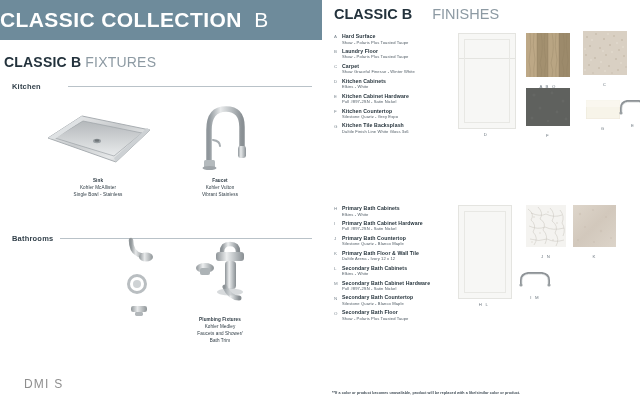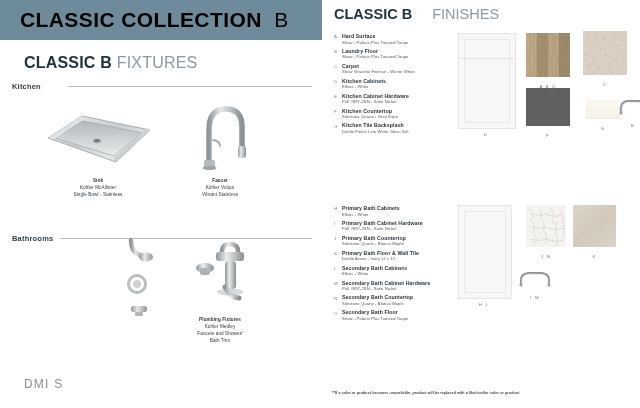--- a/index.html
+++ b/index.html
@@ -15,32 +15,32 @@
 
   
   .left-col{position:absolute;left:0;top:0;width:322px;height:408px;}
 
   .banner{
     position:absolute;left:0;top:0;width:322px;height:40px;
     background:#6e8b9b;
     display:flex;align-items:center;
   }
   .banner-title{
-    color:#000000;
+    color:#ffffff;
     font-size:21px;
     letter-spacing:.4px;
     font-weight:400;
-    padding-left:20px;
+    padding-left:0;
     white-space:nowrap;
   }
   .banner-title b{font-weight:700;}
 
   .section-title{
-    position:absolute;left:24px;top:54px;
-    font-size:16px;letter-spacing:.2px;white-space:nowrap;text-align:right;
+    position:absolute;left:4px;top:54px;
+    font-size:14px;letter-spacing:.2px;white-space:nowrap;text-align:right;
   }
   .section-title .strong{color:#23323c;font-weight:700;}
   .section-title .light{color:#8d9aa3;font-weight:400;}
 
   .rule-row{position:absolute;display:flex;align-items:center;width:300px;left:12px;}
   .rule-label{
     font-size:7.5px;font-weight:700;color:#33414b;
     white-space:nowrap;letter-spacing:.2px;
   }
   .rule-line{flex:1;height:1px;background:#b9c2c8;margin-left:7px;}

